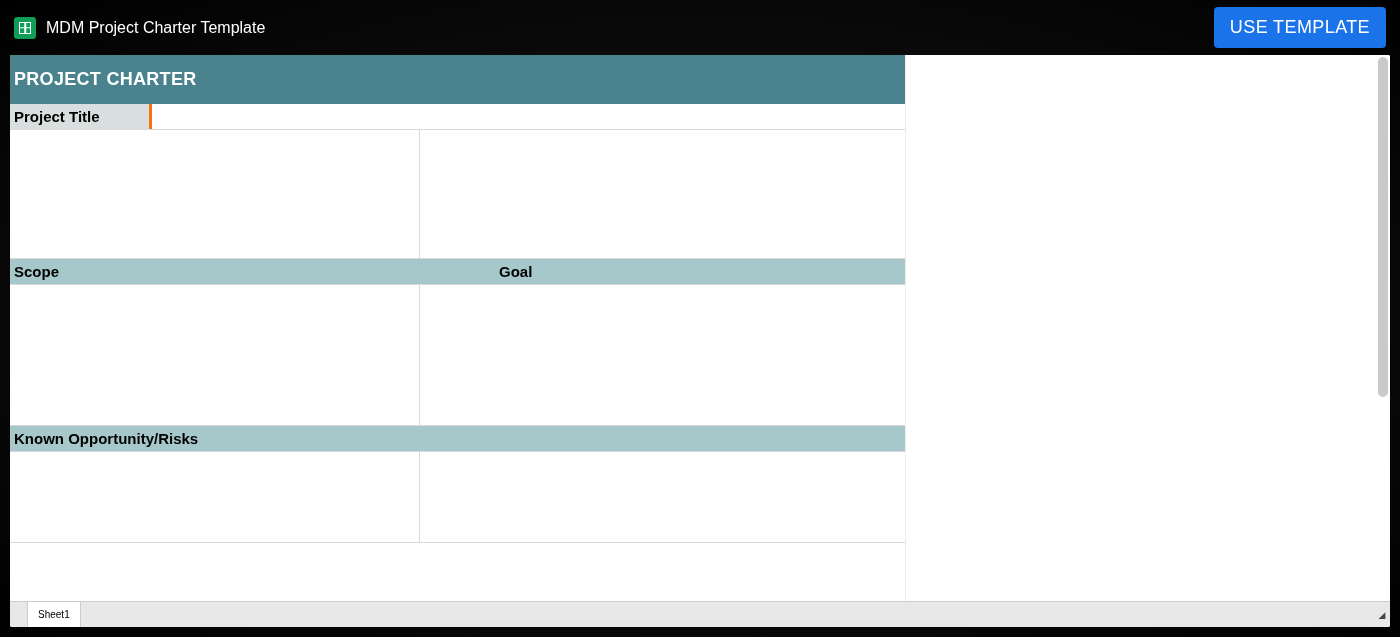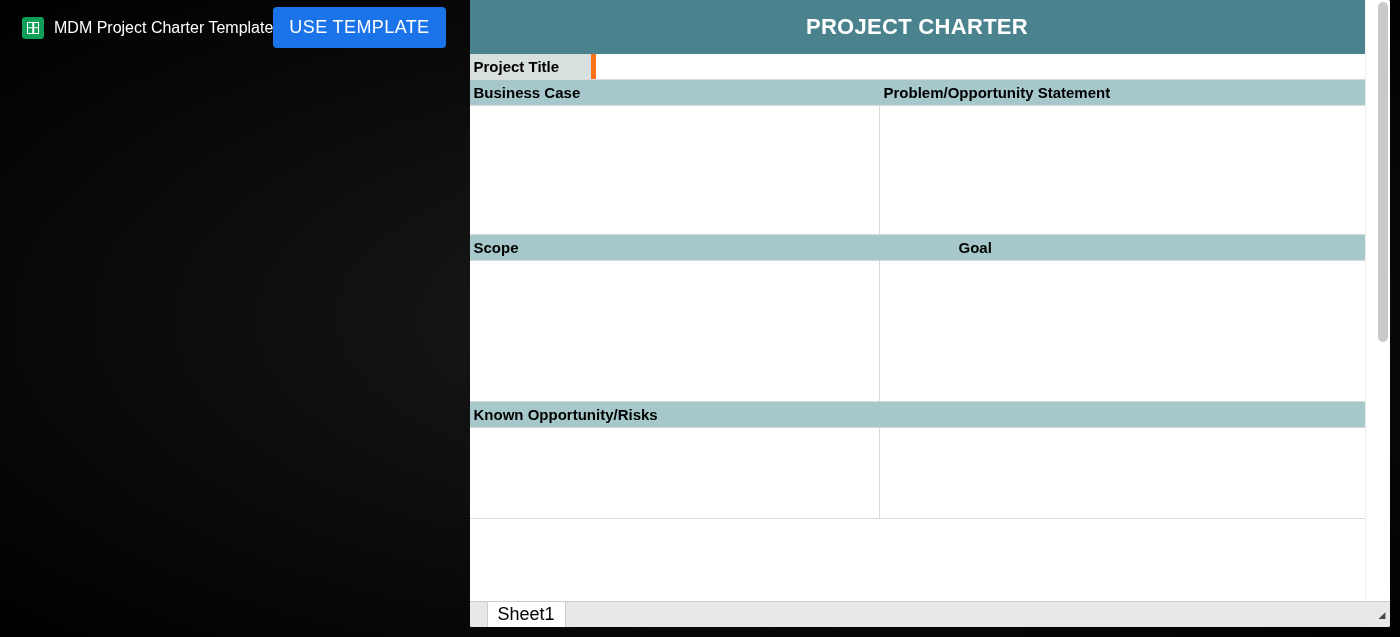--- a/index.html
+++ b/index.html
@@ -8,22 +8,21 @@
       background: #000;
       width: 1400px;
       height: 637px;
       overflow: hidden;
     }
     .app {
       width: 100%;
       height: 100%;
       background: radial-gradient(ellipse at center, #1a1a1a 0%, #000 100%);
       display: flex;
-      flex-direction: row;
-      padding-left: 8px;
+      flex-direction: column;
     }
     .header {
       height: 55px;
       display: flex;
       align-items: center;
       justify-content: space-between;
       padding: 0 14px;
     }
     .header-left {
       display: flex;
@@ -90,40 +89,39 @@
       display: flex;
       overflow: hidden;
     }
     .grid {
       width: 895px;
       overflow: hidden;
     }
     .title-banner {
       background: #4a838e;
       color: #fff;
-      font-size: 22px;
+      font-size: 18px;
       font-weight: bold;
       padding: 14px 4px 14px 4px;
       letter-spacing: 0.3px;
-      text-align: center;
     }
     .row {
       display: flex;
       border-bottom: 1px solid #d9d9d9;
     }
     .cell {
       padding: 4px 4px;
       font-size: 15px;
       font-weight: bold;
       min-height: 25px;
     }
     .project-title-row .label {
-      width: 126px;
+      width: 142px;
       background: #d8e0df;
-      border-right: 5px solid #f97316;
+      border-right: 3px solid #f97316;
     }
     .project-title-row .value {
       flex: 1;
       background: #fff;
     }
     .header-row {
       background: #a6c8ca;
     }
     .header-row .cell-left {
       width: 410px;
@@ -168,21 +166,21 @@
       border-top: 1px solid #ccc;
       position: relative;
     }
     .footer-spacer {
       width: 18px;
       border-right: 1px solid #ccc;
     }
     .sheet-tab {
       background: #fff;
       padding: 4px 10px;
-      font-size: 18px;
+      font-size: 10px;
       border-right: 1px solid #ccc;
       display: flex;
       align-items: center;
       cursor: pointer;
     }
     .footer-fill { flex: 1; }
     .footer-handle {
       width: 16px;
       display: flex;
       align-items: center;
@@ -208,24 +206,20 @@
   <div class="sheet-area">
     <div class="sheet-body">
       <div class="grid">
         <div class="title-banner">PROJECT CHARTER</div>
 
         <div class="row project-title-row">
           <div class="cell label">Project Title</div>
           <div class="cell value"></div>
         </div>
 
-        <div class="row header-row">
-          <div class="cell cell-left">Business Case</div>
-          <div class="cell cell-right">Problem/Opportunity Statement</div>
-        </div>
         <div class="row content-row">
           <div class="cell cell-left tall"></div>
           <div class="cell cell-right tall"></div>
         </div>
 
         <div class="row header-row">
           <div class="cell cell-right">Scope</div>
           <div class="cell cell-left">Goal</div>
         </div>
         <div class="row content-row">

